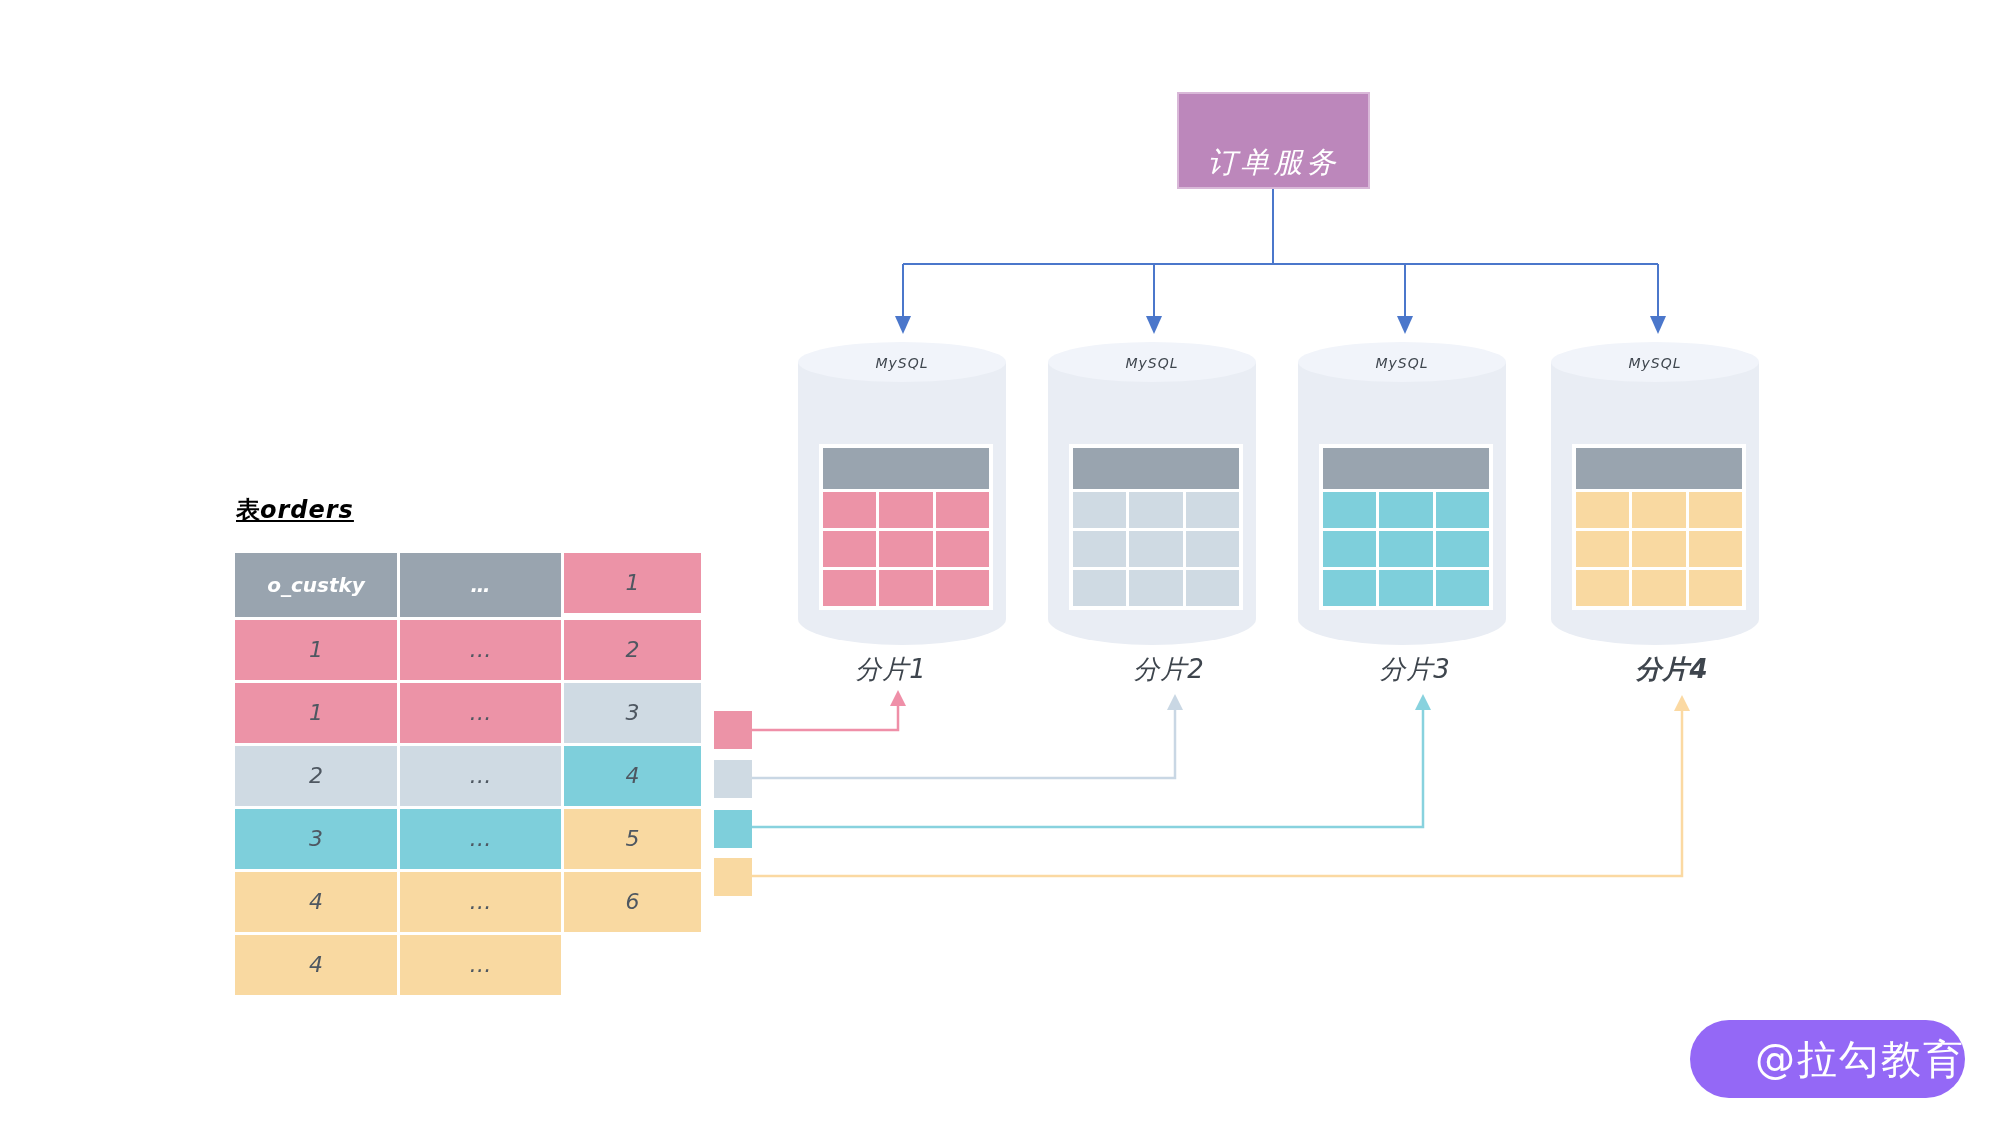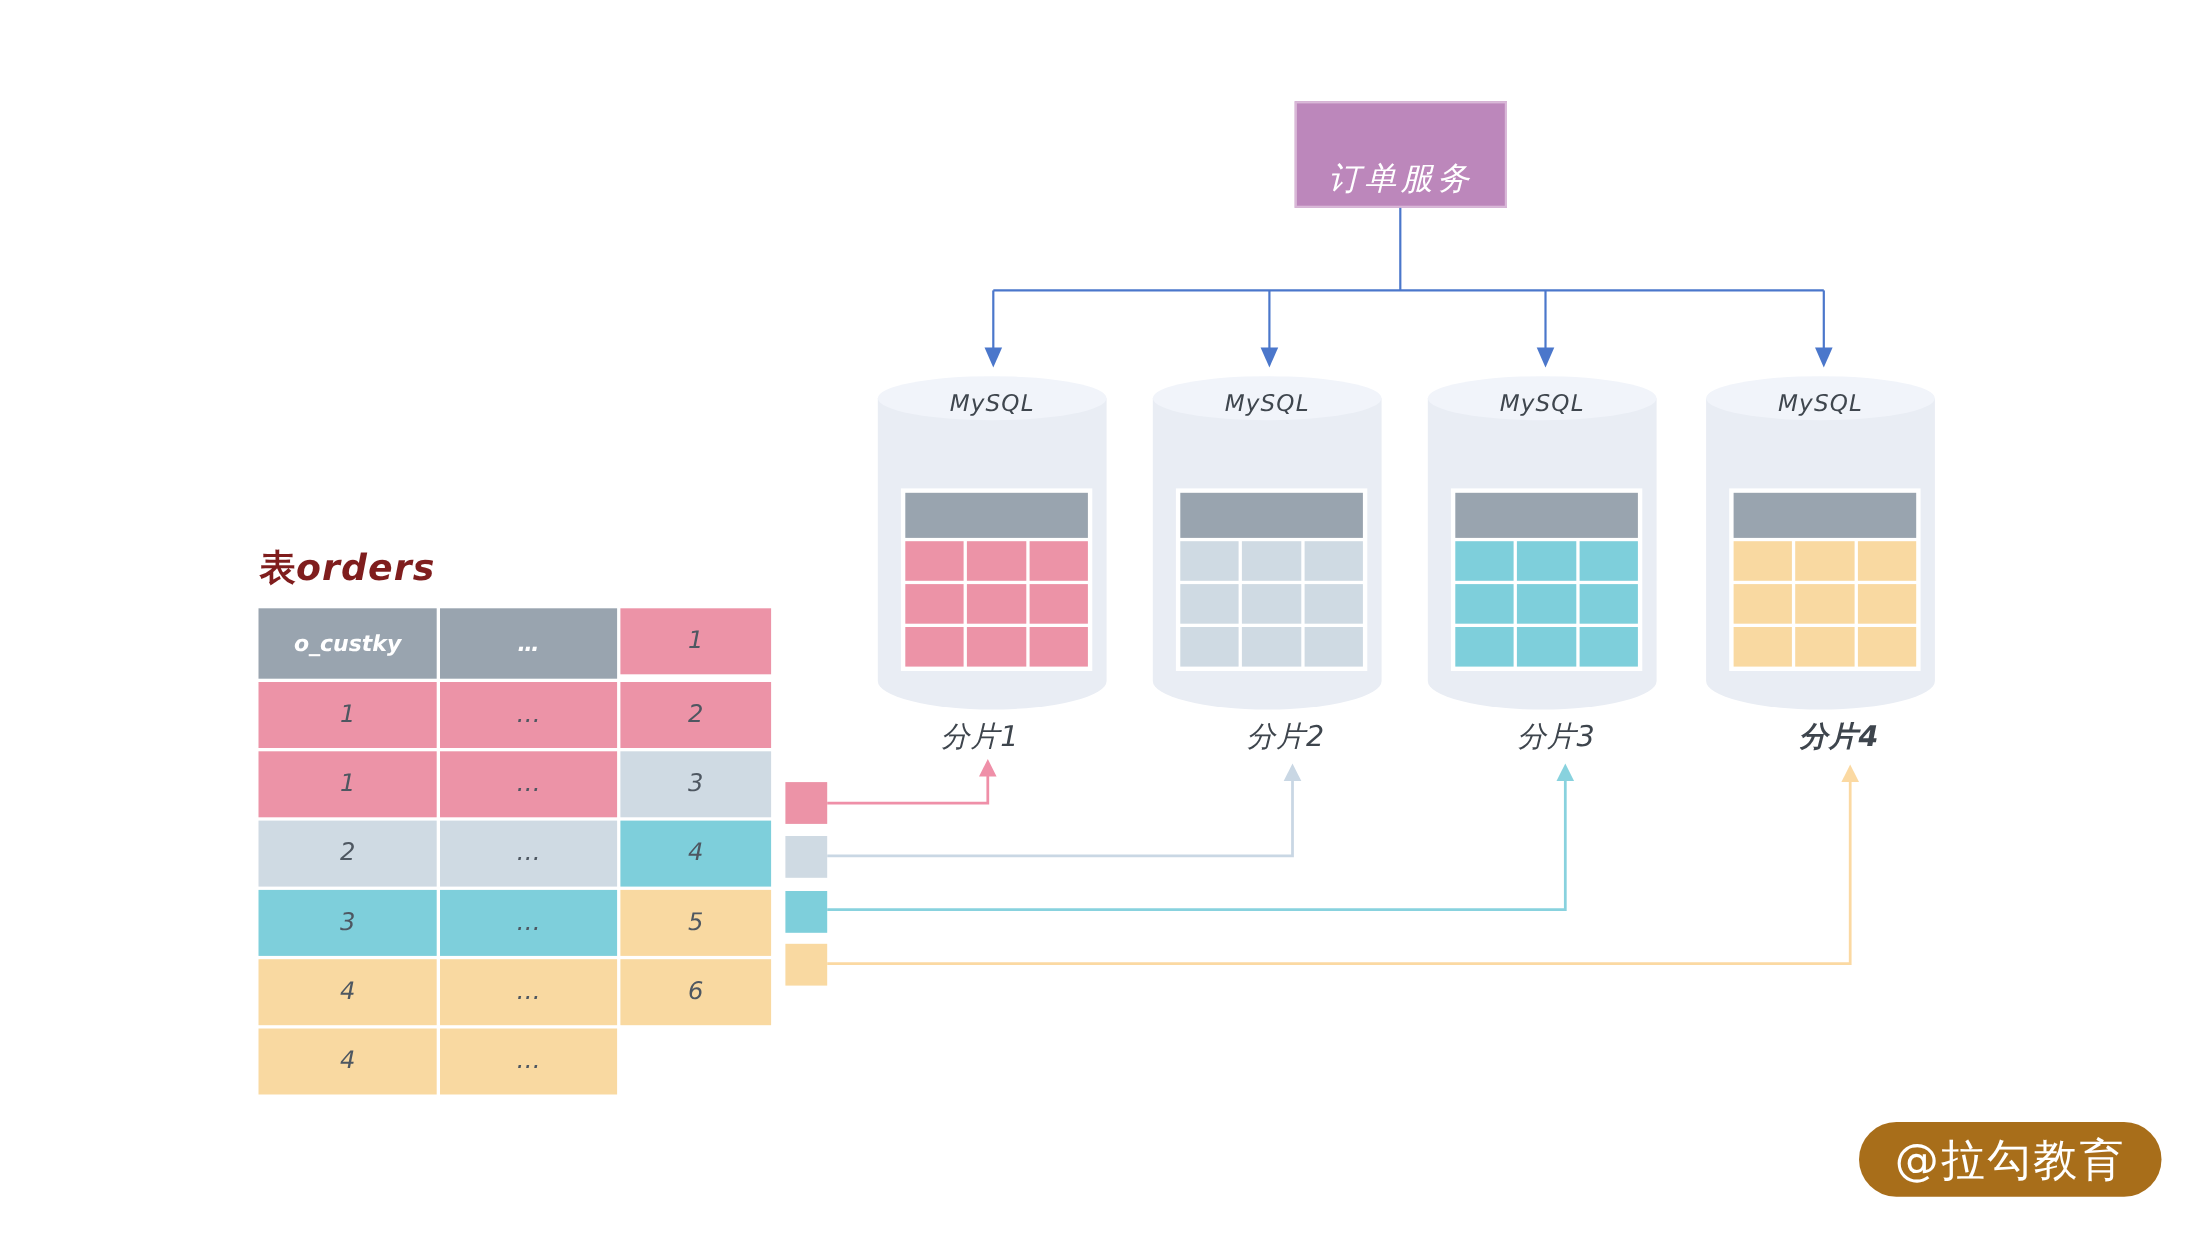--- a/index.html
+++ b/index.html
@@ -23,62 +23,62 @@
   .cyl-body{
     position:absolute;left:0;right:0;top:20px;bottom:0;background:#e9edf4;
     border-radius:0 0 104px 104px / 0 0 26px 26px;
   }
   .cyl-top{
     position:absolute;left:0;right:0;top:0;height:40px;background:#f1f4fa;
     border-radius:50%;
   }
   .db-label{
     position:absolute;left:0;right:0;top:13px;text-align:center;
-    font-size:21px;font-style:italic;color:#3f464e;letter-spacing:1px;z-index:3;
+    font-size:14px;font-style:italic;color:#3f464e;letter-spacing:1px;z-index:3;
   }
   .mini-table{
     position:absolute;left:21px;top:102px;width:166px;background:#ffffff;
     padding:4px;z-index:2;
   }
   .mini-header{height:41px;background:#99a4af;margin-bottom:3px;}
   .mini-grid{display:grid;grid-template-columns:repeat(3,1fr);gap:3px;}
   .mini-cell{height:36px;}
   .fill-pink{background:#ec93a7;}
   .fill-bluegray{background:#cfdae3;}
   .fill-cyan{background:#7ecfdb;}
   .fill-yellow{background:#f9d9a1;}
   
   .shard-label{
     position:absolute;top:652px;width:140px;text-align:center;
     font-size:26px;color:#3e454d;font-style:italic;letter-spacing:1px;
   }
   
   .orders-title{
-    position:absolute;left:236px;top:494px;font-size:33px;font-weight:bold;color:#7f1d1d;
+    position:absolute;left:236px;top:494px;font-size:24px;font-weight:bold;color:#000000;text-decoration:underline;
   }
   .orders-title .tname{font-style:italic;letter-spacing:1px;}
   .orders-table{
     position:absolute;left:235px;top:553px;display:grid;
     grid-template-columns:162px 161px 137px;gap:3px;
   }
   .th{
     height:64px;line-height:64px;background:#99a4af;color:#ffffff;
     text-align:center;font-style:italic;font-weight:bold;font-size:20px;
   }
   .td{
     height:60px;line-height:60px;text-align:center;font-style:italic;
     font-size:22px;color:#4e5761;
   }
   
   .swatch{position:absolute;left:714px;width:38px;height:38px;}
   
   .watermark{
-    position:absolute;left:1690px;top:1020px;width:275px;height:68px;
-    background:#a16207;border-radius:40px;opacity:0.92;
-    display:flex;align-items:center;justify-content:center;
+    position:absolute;left:1690px;top:1020px;width:275px;height:78px;
+    background:#8b5cf6;border-radius:40px;opacity:0.92;
+    display:flex;align-items:center;justify-content:flex-end;
   }
   .watermark .wm-text{color:#ffffff;font-size:40px;letter-spacing:2px;}
 </style>
 </head>
 <body>
 
 <div class="canvas">
 
   <div class="service-box">
     <span class="label">订单服务</span>

